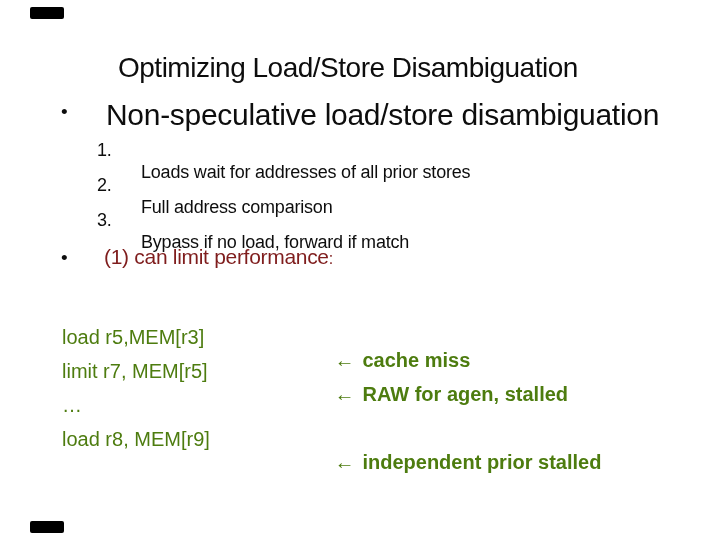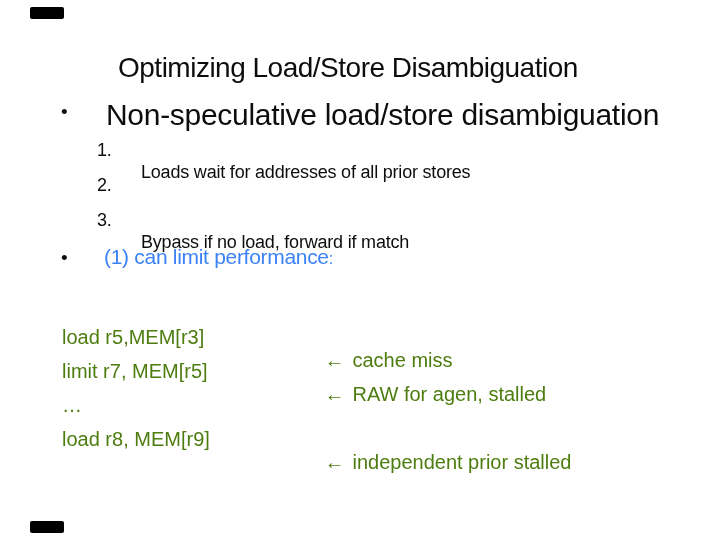--- a/index.html
+++ b/index.html
@@ -58,57 +58,58 @@
   .item-text { left: 141px; margin-top: 22px; }
   .row1 { top: 140px; }
   .row2 { top: 175px; }
   .row3 { top: 210px; }
 
   #section2-heading {
     left: 104px;
     top: 245px;
     font-size: 21px;
     letter-spacing: -0.3px;
-    color: #3b82f6;
+    color: #7f1d1d;
   }
   #section2-colon { font-size: 16px; }
 
   #code-block {
     position: absolute;
     left: 62px;
     top: 326px;
     width: 600px;
   }
   .code-line {
     position: relative;
     height: 34px;
     font-size: 20px;
     color: #4d7c0f;
   }
   .instr { position: absolute; left: 0; white-space: pre; }
-  .note  { position: absolute; left: 218px; white-space: pre; }
+  .note  { position: absolute; left: 228px; white-space: pre; font-weight: bold; }
   .arrow-glyph { display: inline-block; margin-right: 8px; }
 </style>
 </head>
 <body>
 
 <div id="slide">
 
   <div id="corner-top" class="corner-mark"></div>
   <div id="corner-bottom" class="corner-mark"></div>
 
   <div id="title" class="abs">Optimizing Load/Store Disambiguation</div>
 
   <span id="bullet1-dot" class="abs bullet-dot">•</span>
   <div id="section1-heading" class="abs">Non-speculative load/store disambiguation</div>
 
   <span class="abs num-item item-num row1">1.</span>
   <span class="abs num-item item-text row1">Loads wait for addresses of all prior stores</span>
 
   <span class="abs num-item item-num row2">2.</span>
+  <span class="abs num-item item-text row2">Full address comparison</span>
 
   <span class="abs num-item item-num row3">3.</span>
   <span class="abs num-item item-text row3">Bypass if no load, forward if match</span>
 
   <span id="bullet2-dot" class="abs bullet-dot">•</span>
   <div id="section2-heading" class="abs">
     <span>(1) can limit performance</span><span id="section2-colon">:</span>
   </div>
 
   <div id="code-block">

